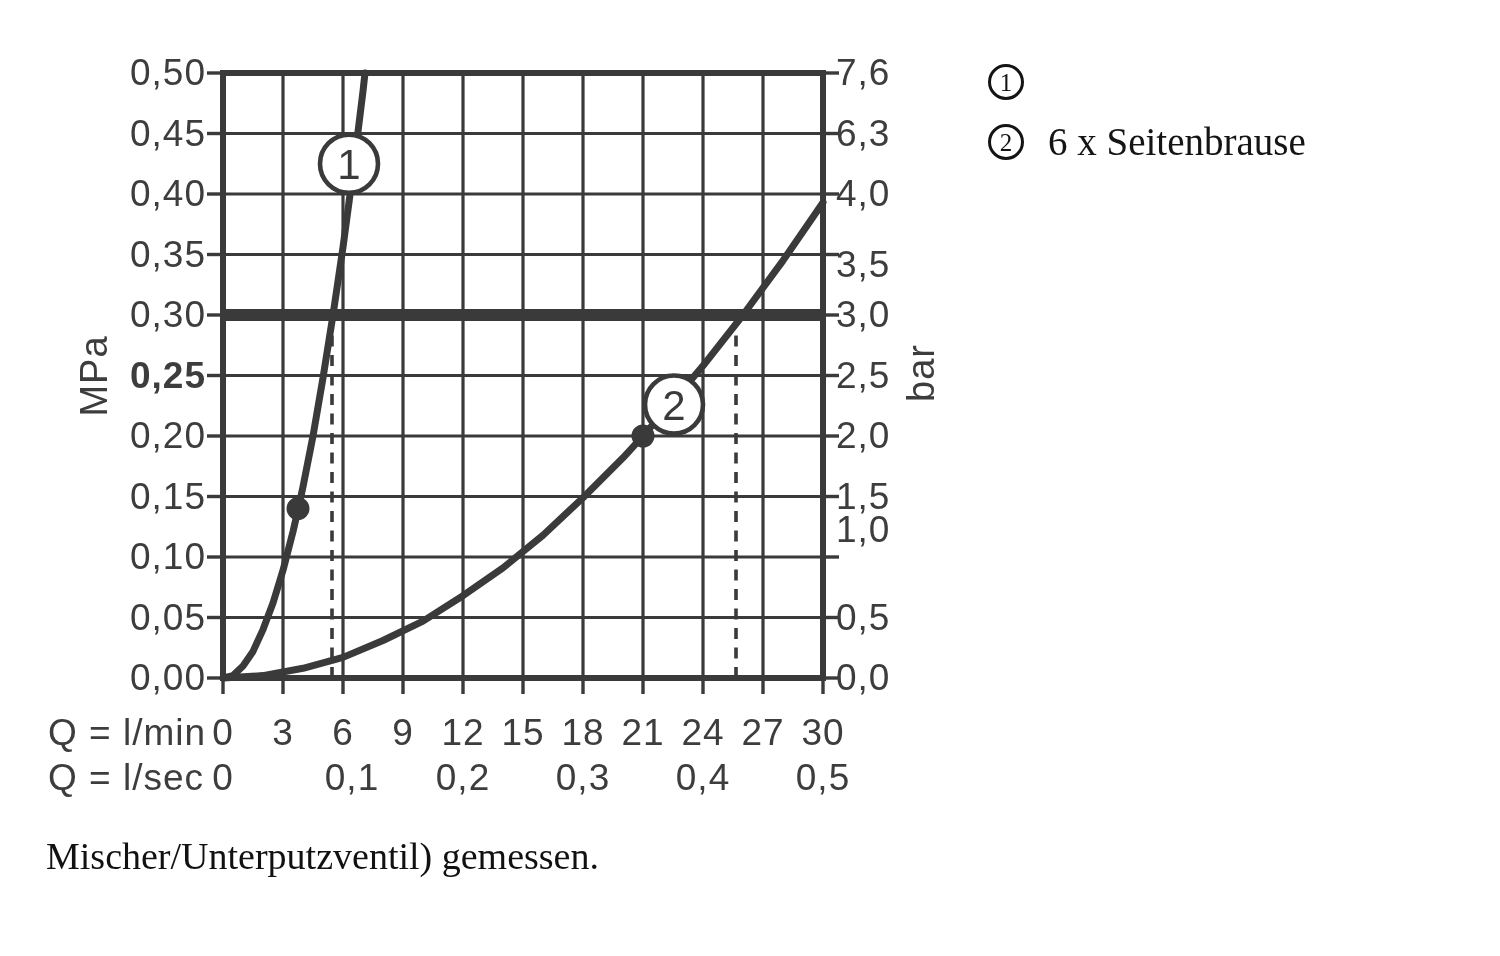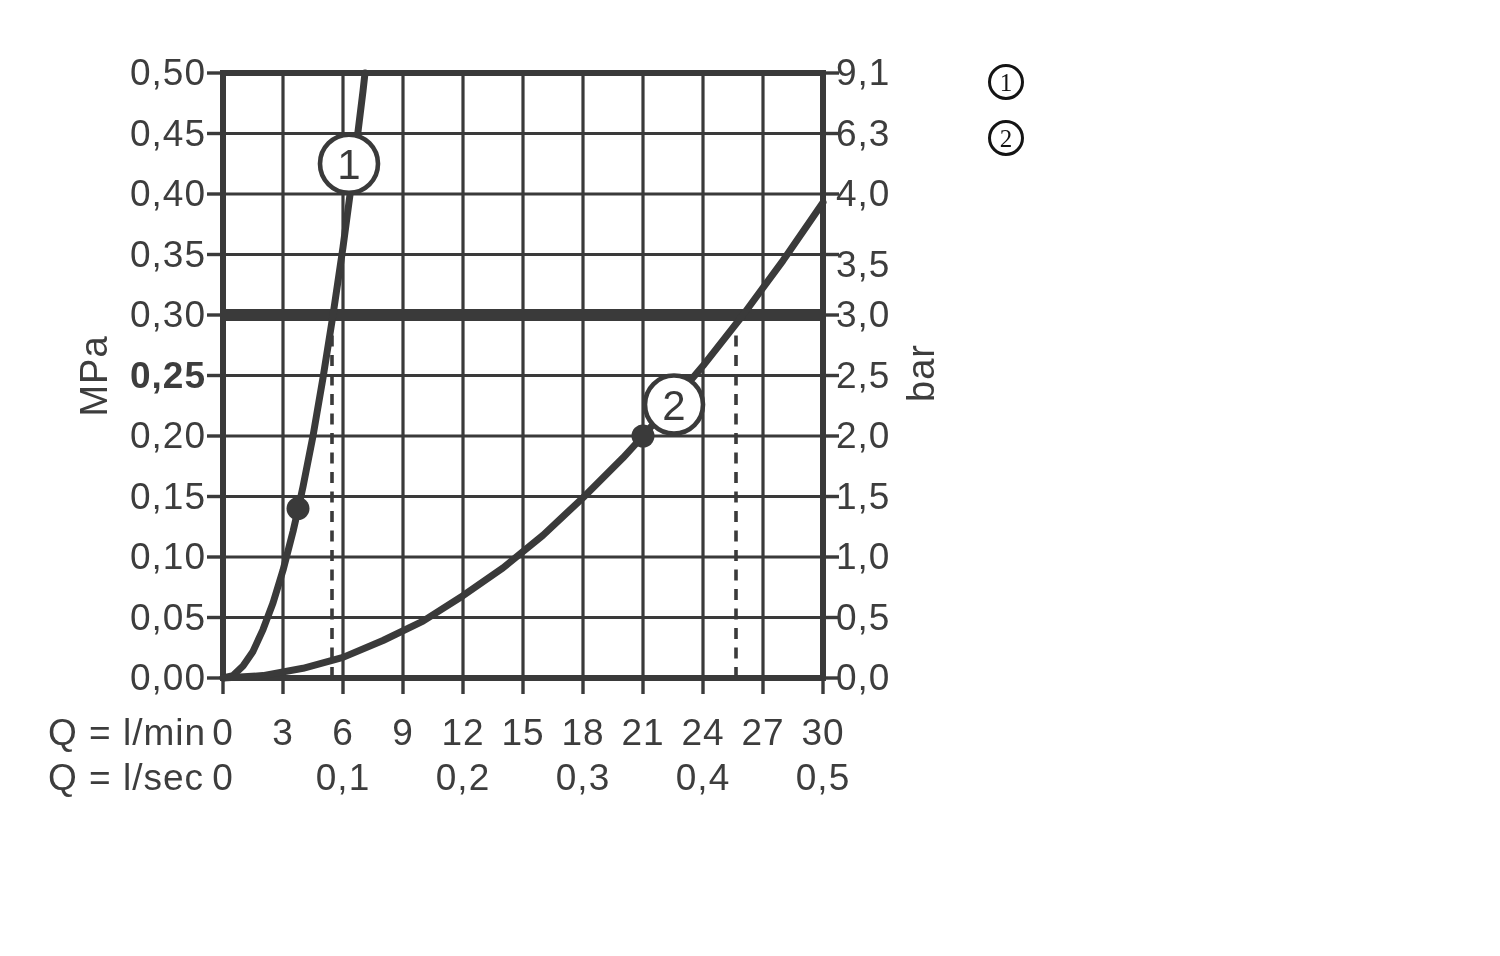--- a/index.html
+++ b/index.html
@@ -116,58 +116,60 @@
   <div id="legend">
     <div class="legend-row">
       <span class="badge">
         <span>1</span>
       </span>
     </div>
     <div class="legend-row">
       <span class="badge">
         <span>2</span>
       </span>
+      <span class="legend-label">6 x Seitenbrause</span>
     </div>
   </div>
 
   <div id="caption">
+    <div>Mischer/Unterputzventil) gemessen.</div>
   </div>
 
 <span class="tick ytl" style="top: 678px;">0,00</span>
     <span class="tick ytl" style="top: 617.5px;">0,05</span>
     <span class="tick ytl" style="top: 557px;">0,10</span>
     <span class="tick ytl" style="top: 496.5px;">0,15</span>
     <span class="tick ytl" style="top: 436px;">0,20</span>
     <span class="tick ytl" style="top: 375.5px; font-weight: bold;">0,25</span>
     <span class="tick ytl" style="top: 315px;">0,30</span>
     <span class="tick ytl" style="top: 254.5px;">0,35</span>
     <span class="tick ytl" style="top: 194px;">0,40</span>
     <span class="tick ytl" style="top: 133.5px;">0,45</span>
     <span class="tick ytl" style="top: 73px;">0,50</span>
     <span class="tick ytr" style="top: 678px;">0,0</span>
     <span class="tick ytr" style="top: 617.5px;">0,5</span>
-    <span class="tick ytr" style="top: 557px;">1,0</span>
+    <span class="tick ytr" style="top: 530px;">1,0</span>
     <span class="tick ytr" style="top: 496.5px;">1,5</span>
     <span class="tick ytr" style="top: 436px;">2,0</span>
     <span class="tick ytr" style="top: 375.5px;">2,5</span>
     <span class="tick ytr" style="top: 315px;">3,0</span>
     <span class="tick ytr" style="top: 238px; margin-top: 27px;">3,5</span>
     <span class="tick ytr" style="top: 194px;">4,0</span>
     <span class="tick ytr" style="top: 133.5px;">6,3</span>
-    <span class="tick ytr" style="top: 73px;">9,1</span>
+    <span class="tick ytr" style="top: 73px;">7,6</span>
     <span class="tick xt1" style="left: 223px;">0</span>
     <span class="tick xt1" style="left: 283px;">3</span>
     <span class="tick xt1" style="left: 343px;">6</span>
     <span class="tick xt1" style="left: 403px;">9</span>
     <span class="tick xt1" style="left: 463px;">12</span>
     <span class="tick xt1" style="left: 523px;">15</span>
     <span class="tick xt1" style="left: 583px;">18</span>
     <span class="tick xt1" style="left: 643px;">21</span>
     <span class="tick xt1" style="left: 703px;">24</span>
     <span class="tick xt1" style="left: 763px;">27</span>
     <span class="tick xt1" style="left: 823px;">30</span>
     <span class="tick xt2" style="left: 223px;">0</span>
-    <span class="tick xt2" style="left: 343px;">0,1</span>
+    <span class="tick xt2" style="left: 352px;">0,1</span>
     <span class="tick xt2" style="left: 463px;">0,2</span>
     <span class="tick xt2" style="left: 583px;">0,3</span>
     <span class="tick xt2" style="left: 703px; text-align: center;">0,4</span>
     <span class="tick xt2" style="left: 823px;">0,5</span>
   </div>
 
 </body></html>

